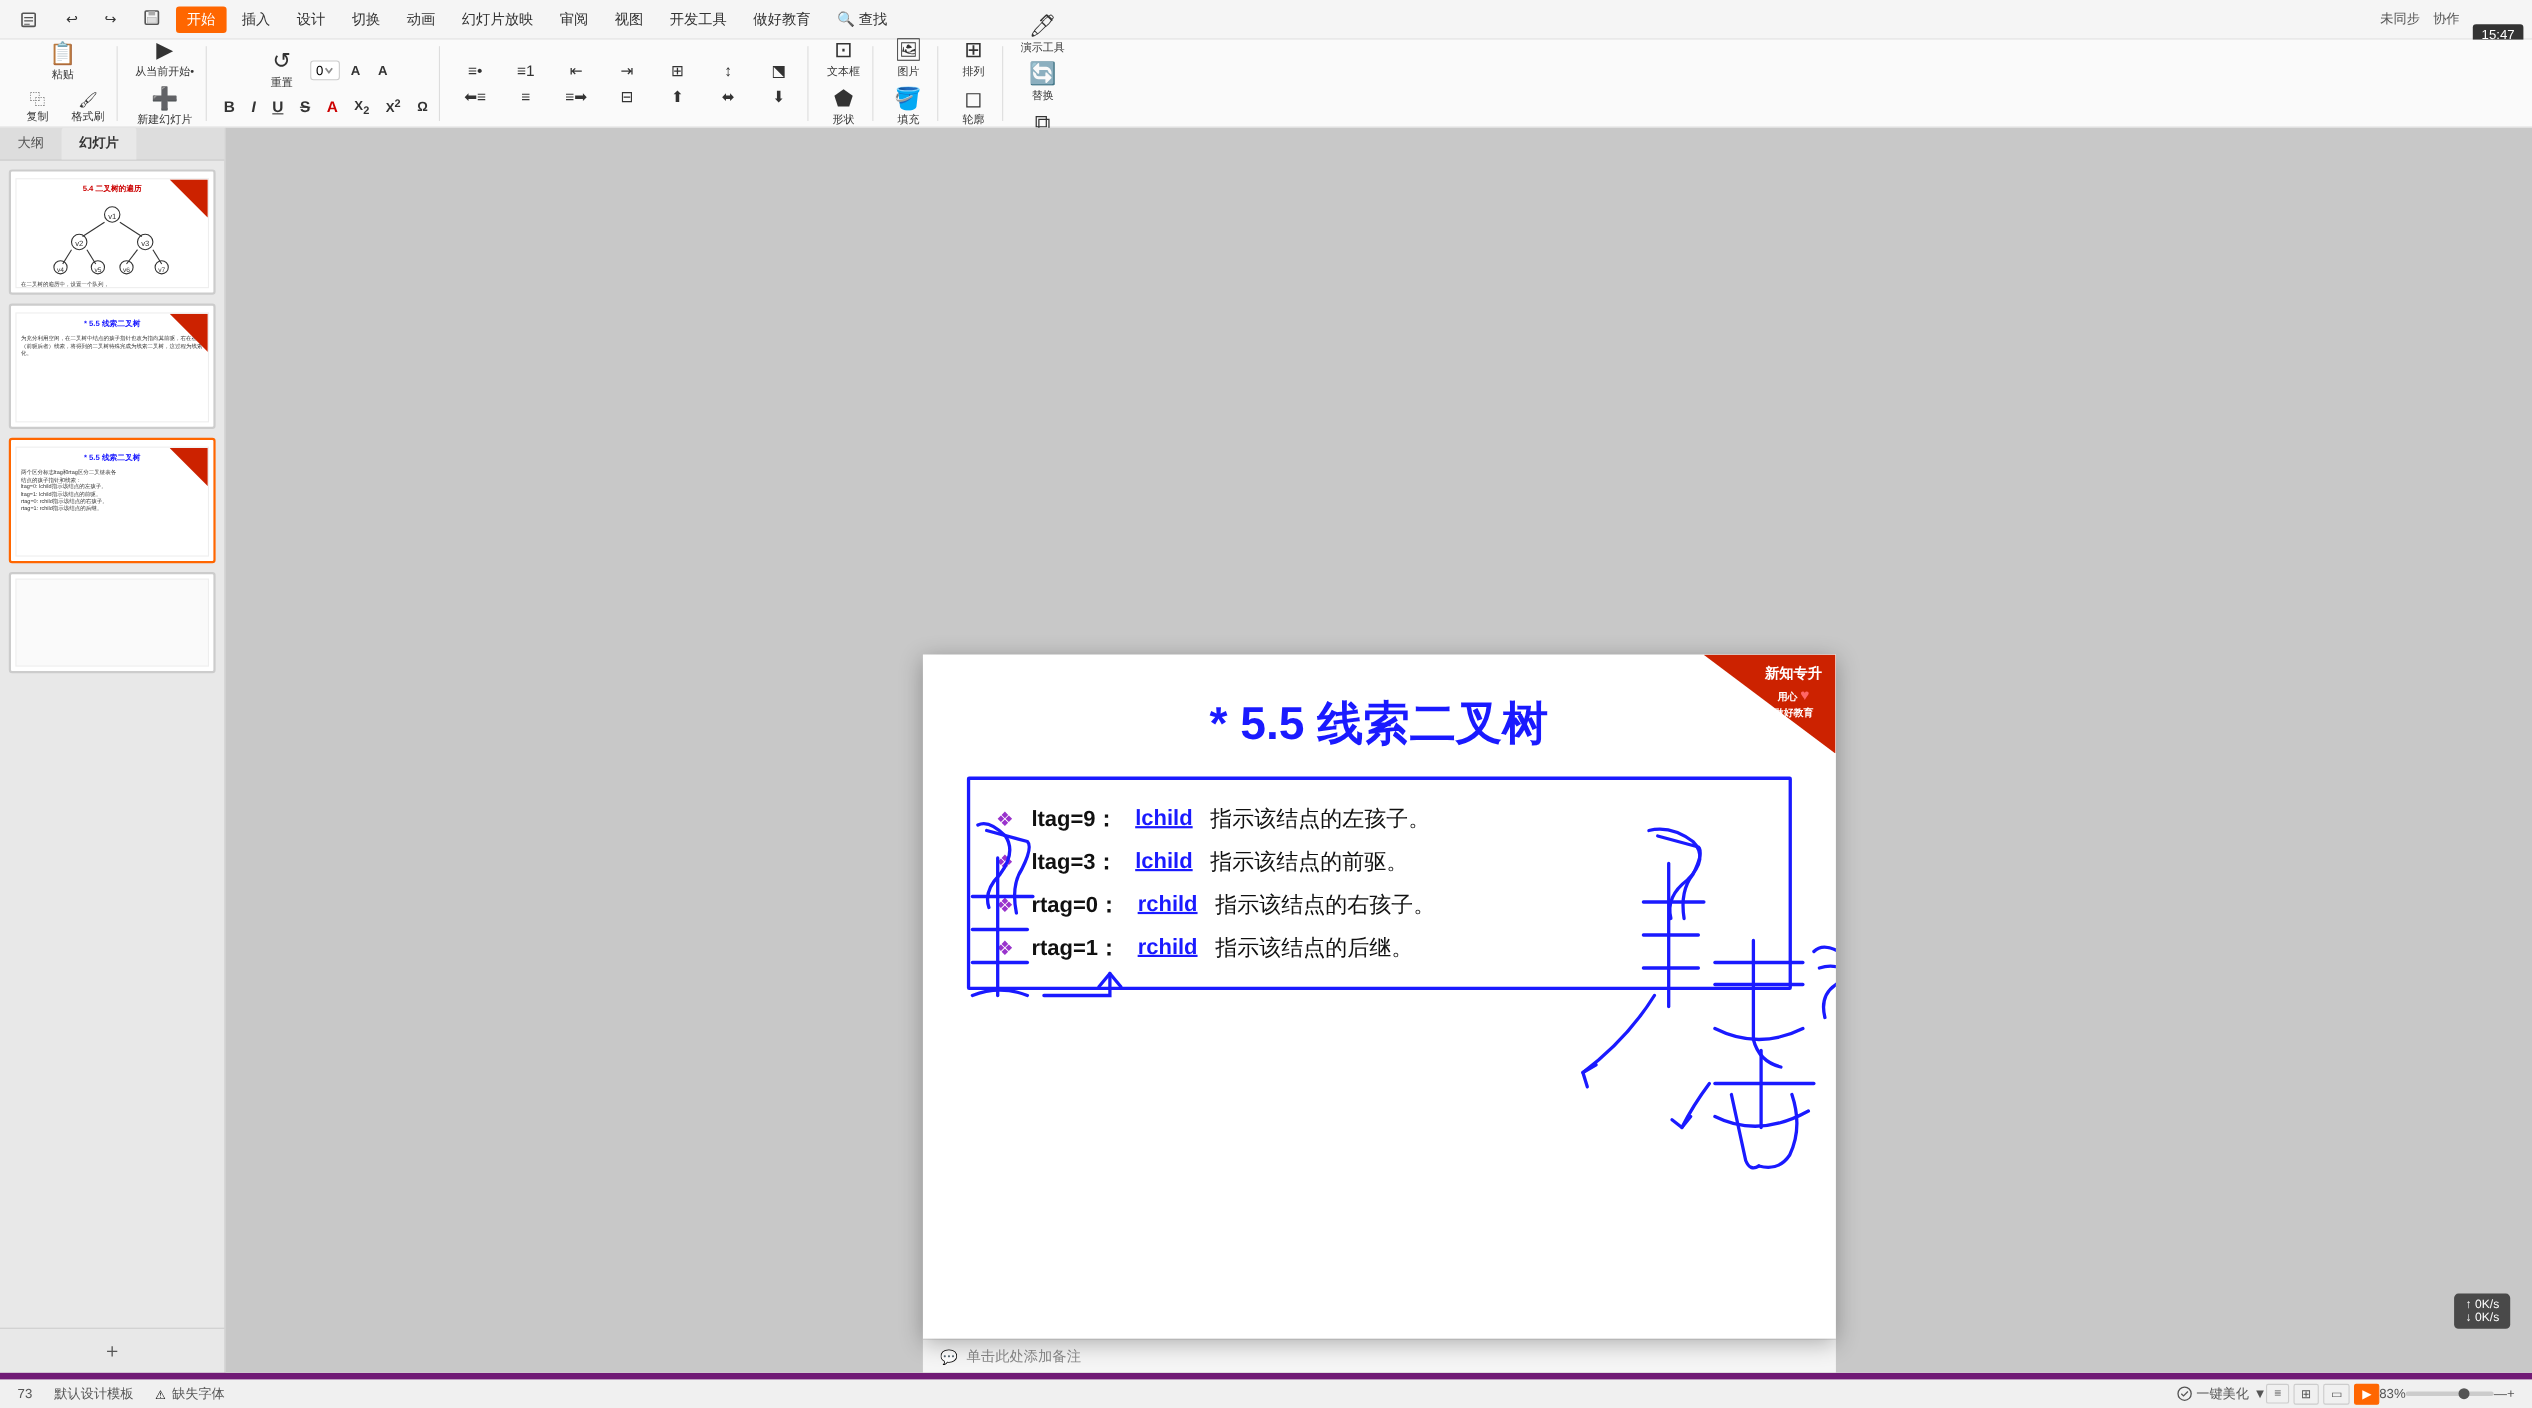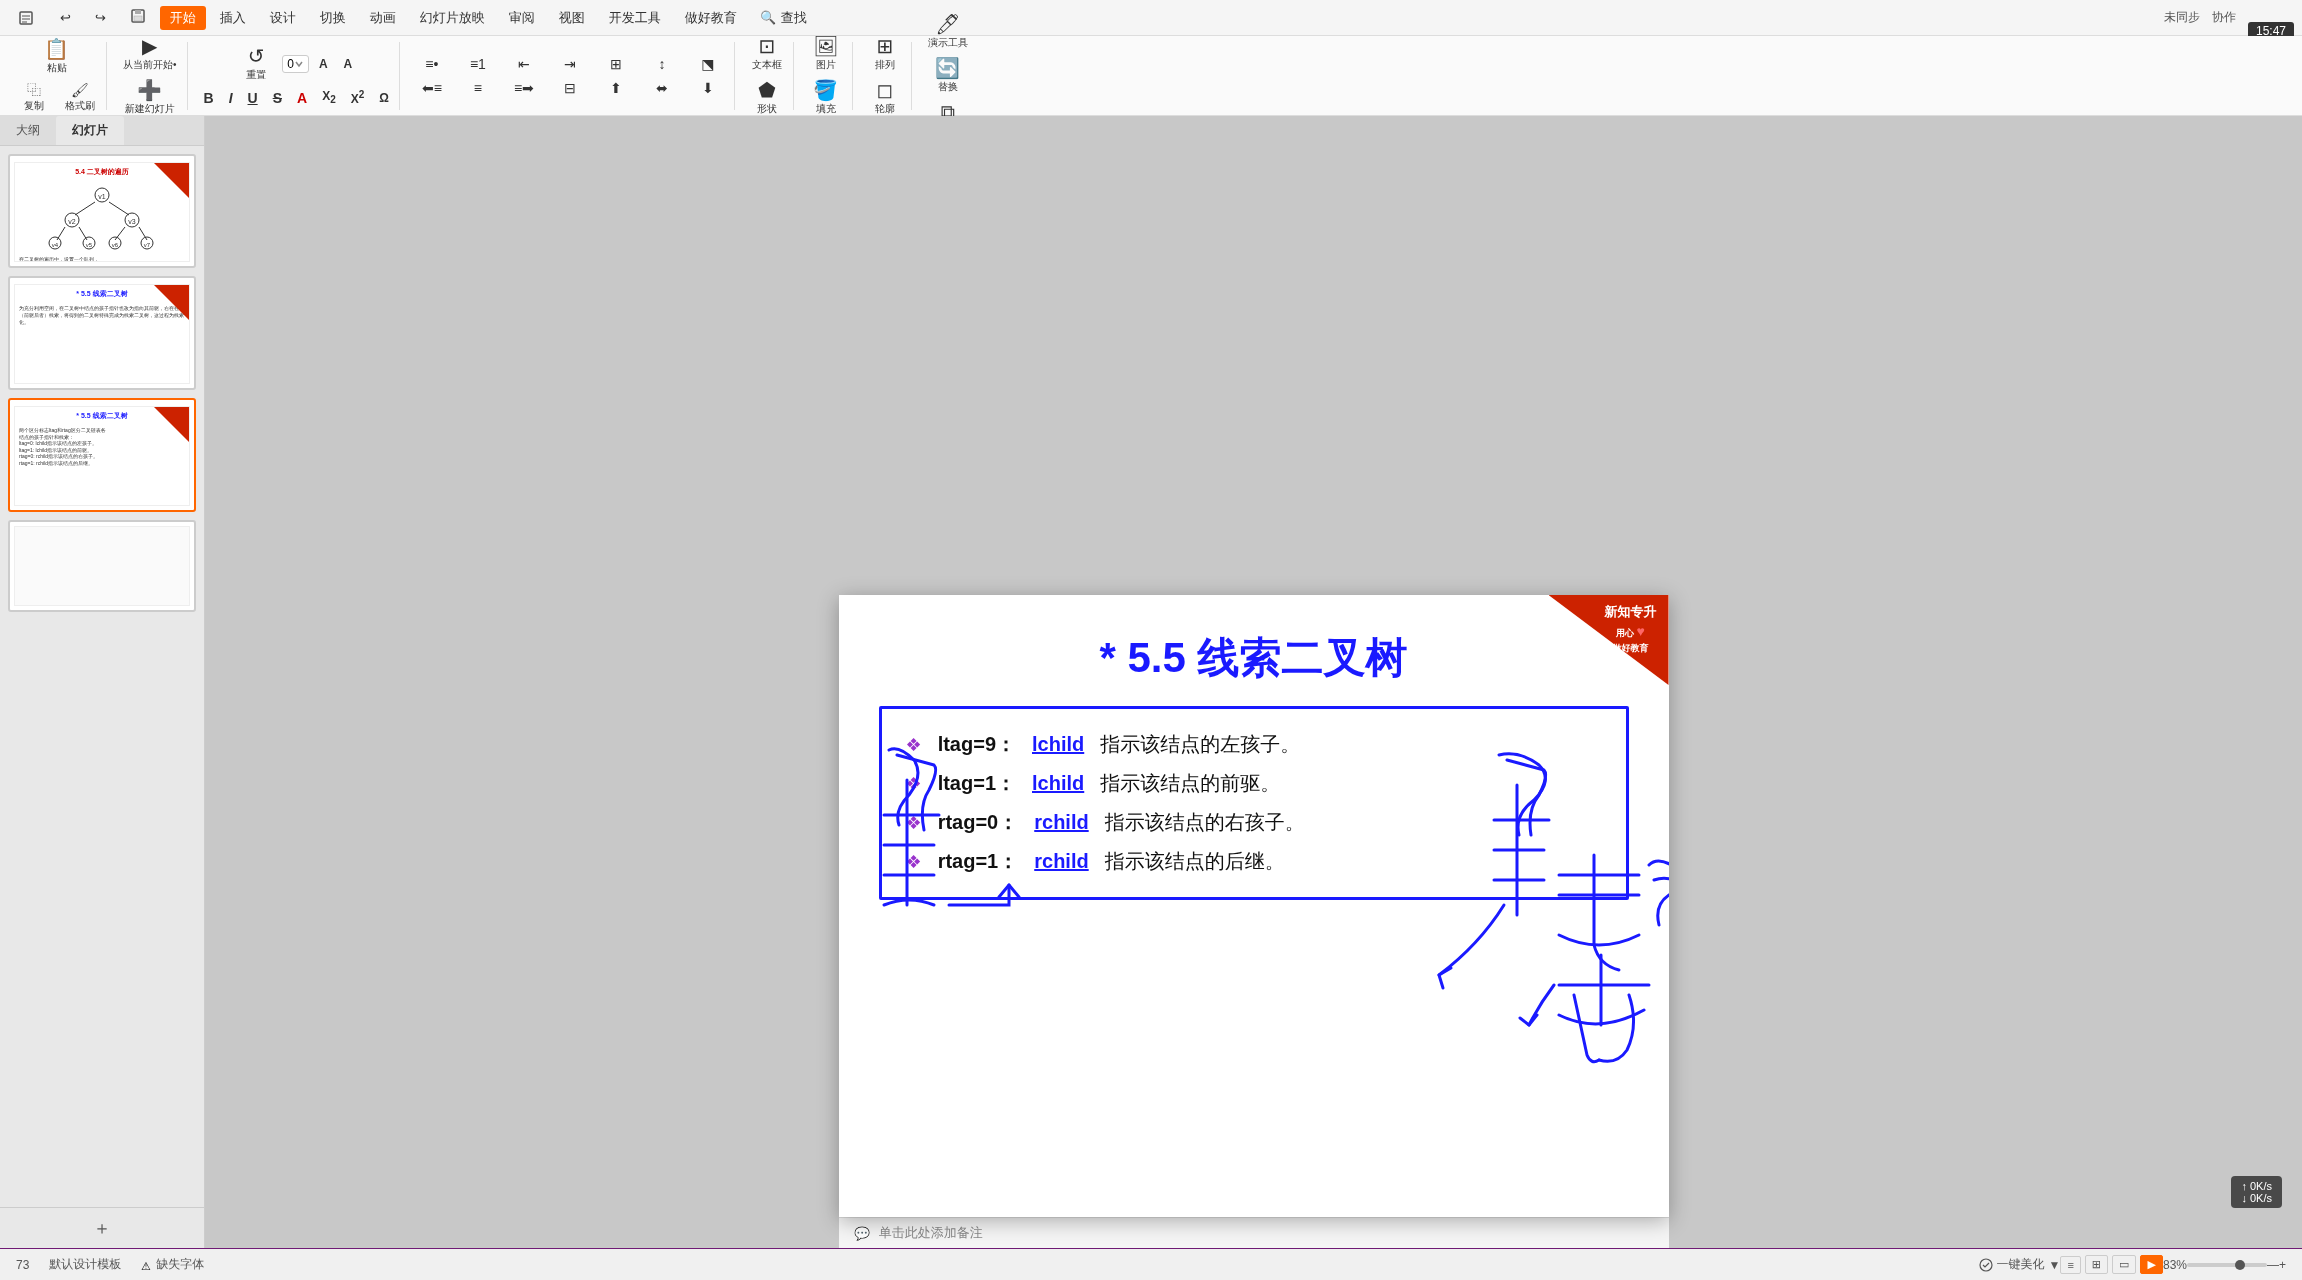--- a/index.html
+++ b/index.html
@@ -282,21 +282,21 @@
       position: absolute;
       top: 0; left: 0;
       width: 100%; height: 100%;
       pointer-events: none;
     }
 
     
     .status-bar {
       height: 32px;
       background: #f0f0f0;
-      border-top: 1px solid #701a75;
+      border-top: 6px solid #701a75;
       display: flex;
       align-items: center;
       padding: 0 16px;
       gap: 20px;
       font-size: 12px;
       color: #555;
       flex-shrink: 0;
     }
     .status-bar .right {
       margin-left: auto;
@@ -634,21 +634,21 @@
 
           <div class="slide-box-row">
             <span class="diamond">❖</span>
             <span class="code-key">ltag=9：</span>
             <span class="code-val">lchild</span>
             <span class="desc-text">指示该结点的左孩子。</span>
           </div>
 
           <div class="slide-box-row">
             <span class="diamond">❖</span>
-            <span class="code-key">ltag=1：</span>
+            <span class="code-key">ltag=3：</span>
             <span class="code-val">lchild</span>
             <span class="desc-text">指示该结点的前驱。</span>
           </div>
 
           <div class="slide-box-row">
             <span class="diamond">❖</span>
             <span class="code-key">rtag=0：</span>
             <span class="code-val">rchild</span>
             <span class="desc-text">指示该结点的右孩子。</span>
           </div>

